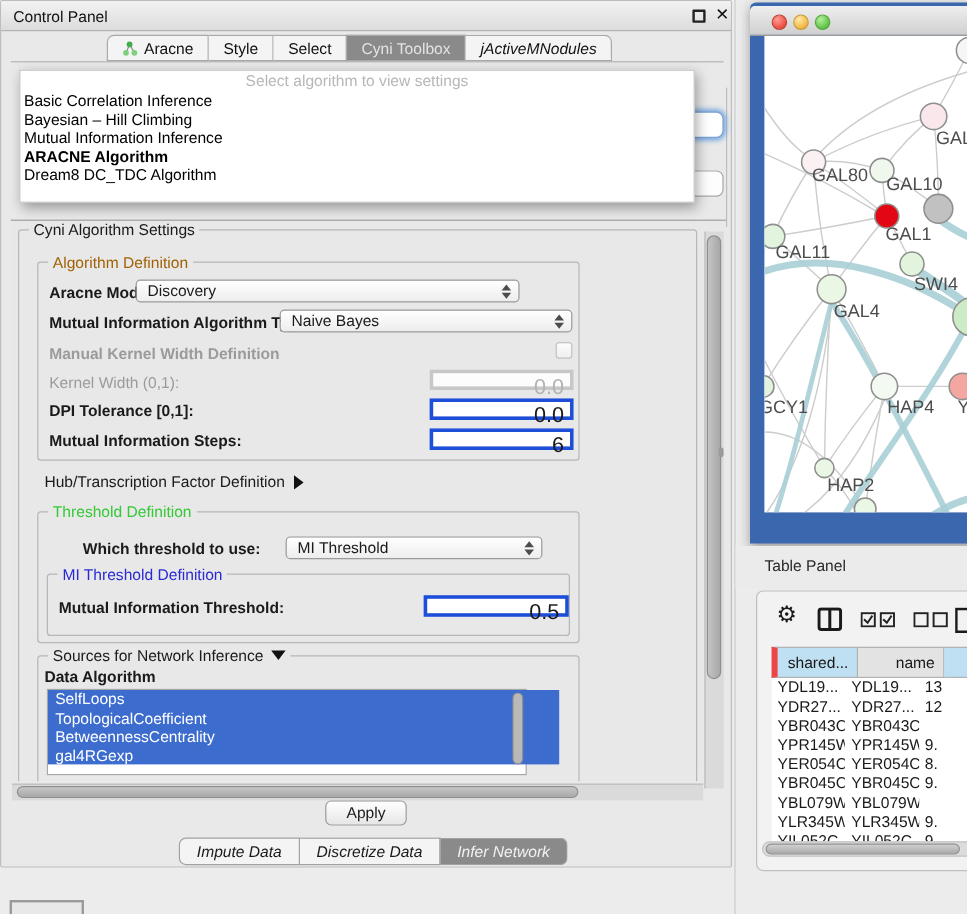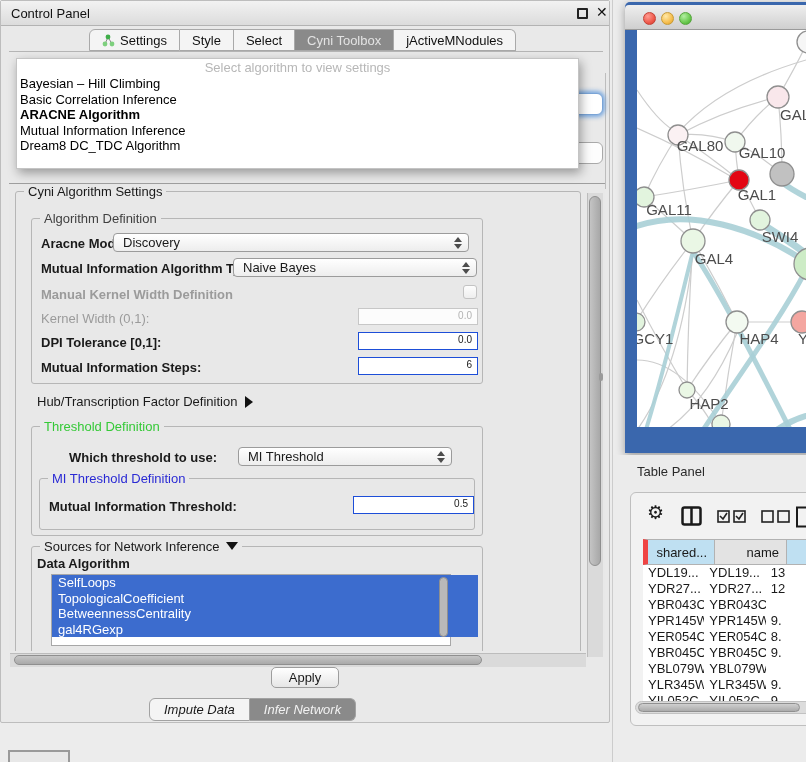--- a/index.html
+++ b/index.html
@@ -12,21 +12,21 @@
   .cp-titlebar { left:0; top:0; width:608px; height:25px; background:linear-gradient(#f2f2f2,#dcdcdc); border-bottom:1px solid #b3b3b3; }
   .cp-title { left:10px; top:5px; font-size:13px; color:#111; }
   .float-icon { left:576px; top:7px; width:11px; height:11px; border:2px solid #222; border-radius:1px; }
   .close-icon { left:595px; top:3px; font-size:14px; font-weight:bold; color:#111; }
 
   
   .tabstrip { display:flex; }
   .top-tabs { left:88px; top:28px; height:22px; }
   .tab { height:22px; padding:0 12px; display:flex; align-items:center; gap:5px; background:#f4f4f4; border:1px solid #a9a9a9; border-left:none; font-size:13px; color:#111; }
   .tab:first-child { border-left:1px solid #a9a9a9; border-radius:6px 0 0 0; }
-  .tab:last-child { border-radius:0 6px 0 0; }
+  .tab:last-child { border-radius:0 6px 0 0;font-style:italic; }
   .tab.selected { background:#8a8a8a; color:#e3e3e3; }
   .tabline { left:8px; top:50px; width:594px; height:1px; background:#b5b5b5; }
 
   .bottom-tabs { left:148px; top:697px; height:23px;font-style:italic; }
   .btab { height:23px; padding:0 14px; display:flex; align-items:center; background:#f4f4f4; border:1px solid #a2a2a2; border-left:none; font-size:13px; }
   .btab:first-child { border-left:1px solid #a2a2a2; border-radius:6px 0 0 6px; }
   .btab:last-child { border-radius:0 6px 6px 0; }
   .btab.selected { background:#8a8a8a; color:#f2f2f2; }
 
   
@@ -41,21 +41,21 @@
   .lbl { position:absolute; font-size:13px; white-space:nowrap; }
   .bold { font-weight:bold; }
   .disabled-txt { color:#9b9b9b; }
 
   .combo { position:absolute; background:linear-gradient(#ffffff,#ededed); border:1px solid #9b9b9b; border-radius:4px; display:flex; align-items:center; font-size:13px; padding-left:9px; }
   .combo .steppers { margin-left:auto; margin-right:6px; display:flex; flex-direction:column; gap:2px; }
   .combo .steppers i { display:block; width:0; height:0; border-left:4px solid transparent; border-right:4px solid transparent; }
   .combo .steppers i.up { border-bottom:5px solid #4c4c4c; }
   .combo .steppers i.down { border-top:5px solid #4c4c4c; }
 
-  .field { position:absolute; background:#fff; border:1px solid #1d4ed8; font-size:10px; text-align:right; padding:1px 5px 0 0; }
+  .field { position:absolute; background:#fff; border:3px solid #1d4ed8; font-size:18px; text-align:right; padding:1px 5px 0 0; }
   .field.disabled { background:#fcfcfc; border-color:#c7c7c7; color:#b3b3b3; }
   .checkbox { position:absolute; width:14px; height:14px; border:1px solid #c3c3c3; border-radius:3px; background:linear-gradient(#fdfdfd,#eee); }
 
   .attr-list { position:absolute; background:#fff; border:1px solid #a7a7a7; }
   .attr-item { height:15.5px; line-height:15.5px; color:#fff; padding-left:6px; font-size:13px; }
   .attr-scroll { position:absolute; right:2px; top:2px; width:9px; height:60px; background:#b9b9b9; border:1px solid #8f8f8f; border-radius:5px; }
 
   .vscroll-track { left:586px; top:192px; width:16px; height:464px; background:#dadada; border-left:1px solid #bcbcbc; }
   .vscroll-thumb { left:588px; top:195px; width:12px; height:370px; background:linear-gradient(90deg,#c4c4c4,#a8a8a8); border:1px solid #8f8f8f; border-radius:6px; }
   .hscroll-track { left:9px; top:652px; width:576px; height:14px; background:#dadada; border-top:1px solid #bcbcbc; }
@@ -115,21 +115,21 @@
 
   <div class="abs tabstrip top-tabs" id="top-tabs">
       <div class="tab">
         <svg width="13" height="13">
           <line x1="6" y1="3" x2="3" y2="10" stroke="#8a8a8a"></line>
           <line x1="6" y1="3" x2="10" y2="10" stroke="#8a8a8a"></line>
           <circle cx="6" cy="3" r="2.4" fill="#3fae49"></circle>
           <circle cx="3" cy="10" r="2.4" fill="#7ed07e"></circle>
           <circle cx="10" cy="10" r="2.4" fill="#7ed07e"></circle>
         </svg>
-        <span>Settings</span>
+        <span>Aracne</span>
       </div>
       <div class="tab">
         <span>Style</span>
       </div>
       <div class="tab">
         <span>Select</span>
       </div>
       <div class="tab selected">
         <span>Cyni Toolbox</span>
       </div>
@@ -142,24 +142,24 @@
   <div class="abs frag-groupline"></div>
   <div class="abs frag-combo-blue"></div>
   <div class="abs frag-combo"></div>
 
   <div class="abs settings-viewport">
     <div class="groupbox" style="left:6px; top:7px; width:566px; height:520px;">
       <span class="group-title">Cyni Algorithm Settings</span>
     </div>
 
     <div class="groupbox" style="left:22px; top:34px; width:452px; height:166px;">
-      <span class="group-title" style="color:#404040;">Algorithm Definition</span>
+      <span class="group-title" style="color:#a16207;">Algorithm Definition</span>
     </div>
     <span class="lbl bold" style="left:32px; top:52px;">Aracne Mode:</span>
-    <div class="combo" style="left:104px; top:49px; width:356px; height:19px;align-items:center;">
+    <div class="combo" style="left:104px; top:49px; width:320px; height:19px;align-items:center;">
       <span>Discovery</span>
       <span class="steppers">
           <i class="up"></i>
           <i class="down"></i>
         </span>
     </div>
     <span class="lbl bold" style="left:32px; top:77px;">Mutual Information Algorithm Type:</span>
     <div class="combo" style="left:224px; top:74px; width:244px; height:19px;">
       <span>Naive Bayes</span>
       <span class="steppers">
@@ -192,50 +192,51 @@
     <div class="groupbox" style="left:30px; top:294px; width:436px; height:52px;">
       <span class="group-title" style="color:#2a2ad4;">MI Threshold Definition</span>
     </div>
     <span class="lbl bold" style="left:40px; top:315px;">Mutual Information Threshold:</span>
     <div class="field" style="left:344px; top:312px; width:121px; height:18px;">0.5</div>
 
     <div class="groupbox" style="left:22px; top:362px; width:452px; height:120px;">
       <span class="group-title"><span>Sources for Network Inference</span><span class="tri-down"></span></span>
     </div>
     <span class="lbl bold" style="left:28px; top:372px;">Data Algorithm</span>
-    <div class="attr-list" style="left:42px; top:390px; width:400px; height:72px;">
+    <div class="attr-list" style="left:30px; top:390px; width:400px; height:72px;">
       <div id="attr-items" style="background:#3c6cce; width:426px;">
           <div class="attr-item">SelfLoops</div>
           <div class="attr-item">TopologicalCoefficient</div>
           <div class="attr-item">BetweennessCentrality</div>
           <div class="attr-item">gal4RGexp</div>
         </div>
       <div class="attr-scroll"></div>
     </div>
   </div>
 
   <div class="abs vscroll-track"></div>
   <div class="abs vscroll-thumb"></div>
   <div class="abs hscroll-track"></div>
   <div class="abs hscroll-thumb"></div>
 
   <div class="abs apply-btn">Apply</div>
 
   <div class="abs tabstrip bottom-tabs" id="bottom-tabs">
       <div class="btab">Impute Data</div>
+      <div class="btab">Discretize Data</div>
       <div class="btab selected">Infer Network</div>
     </div>
 
   <div class="abs algo-popup">
     <div class="popup-placeholder">Select algorithm to view settings</div>
     <div id="popup-items">
+        <div class="popup-item">Basic Correlation Inference</div>
         <div class="popup-item">Bayesian – Hill Climbing</div>
-        <div class="popup-item">Basic Correlation Inference</div>
+        <div class="popup-item">Mutual Information Inference</div>
         <div class="popup-item selected">ARACNE Algorithm</div>
-        <div class="popup-item">Mutual Information Inference</div>
         <div class="popup-item">Dream8 DC_TDC Algorithm</div>
       </div>
   </div>
 </div>
 
 <div class="abs divider-handle"></div>
 <div class="abs mini-box"></div>
 
 <div class="abs right-region"></div>
 

